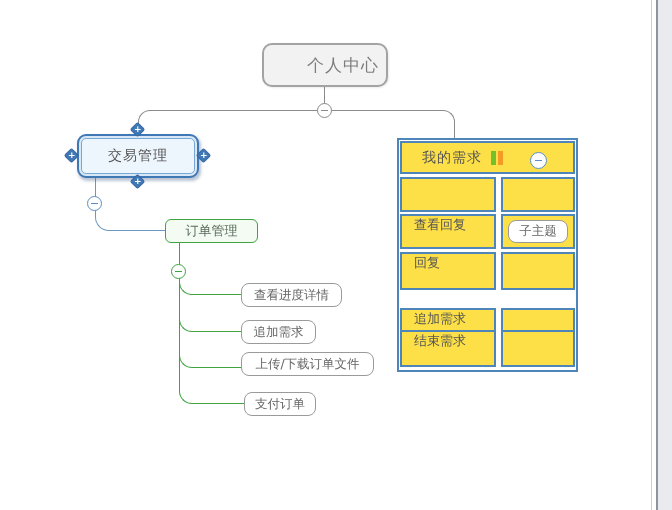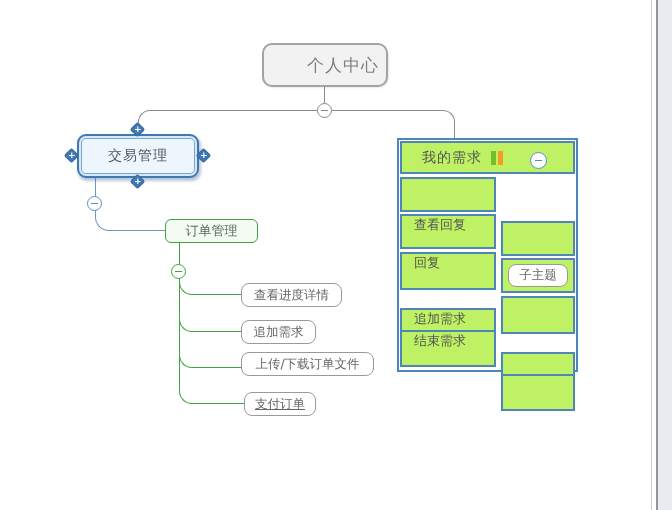--- a/index.html
+++ b/index.html
@@ -45,32 +45,32 @@
   .h-bottom{left:132px;top:176px;}
   .h-left{left:66px;top:150px;}
   .order-topic{left:165px;top:219px;width:93px;height:24px;background:#f3fbf3;
       border:1.5px solid #3fa43f;border-radius:6px;display:flex;align-items:center;justify-content:center;
       font-size:13px;color:#5b6b5b;}
   .child{background:#fff;border:1.5px solid #9a9a9a;border-radius:8px;height:24px;
       display:flex;align-items:center;justify-content:center;font-size:12.5px;color:#666;}
   .c1{left:241px;top:283px;width:101px;}
   .c2{left:241px;top:320px;width:75px;}
   .c3{left:241px;top:352px;width:133px;}
-  .c4{left:244px;top:392px;width:72px;text-decoration:underline;}
+  .c4{left:244px;top:392px;width:72px;}
 
   
   .req-table{left:397px;top:138px;width:181px;height:234px;border:2px solid #4e86ba;background:#fff;}
-  .cell{position:absolute;box-sizing:border-box;border:2px solid #4e86ba;background:#bef264;}
+  .cell{position:absolute;box-sizing:border-box;border:2px solid #4e86ba;background:#fde047;}
   .th-cell{left:1px;top:1px;width:175px;height:33px;display:flex;align-items:center;padding-left:20px;}
   .th-title{font-size:14px;color:#555;letter-spacing:1px;}
   .marker-bars{display:flex;gap:2px;margin-left:9px;}
   .marker-bars i{display:block;width:5px;height:14px;}
   .th-collapse{position:absolute;right:26px;top:9px;}
   .lcell{display:flex;align-items:flex-start;padding-left:12px;font-size:13px;color:#555;}
-  .rcell{display:flex;align-items:center;justify-content:center;margin-top:44px;}
+  .rcell{display:flex;align-items:center;justify-content:center;}
   .row1 .cell{top:37px;height:35px;}
   .row2 .cell{top:74px;height:35px;}
   .row3 .cell{top:112px;height:38px;}
   .row4 .cell{top:168px;height:51px;}
   .row5 .cell{top:190px;height:37px;}
   .col-l{left:1px;width:96px;}
   .col-r{left:102px;width:74px;}
   .subtopic{width:60px;height:23px;box-sizing:border-box;background:#fff;border:1.5px solid #999;
       border-radius:8px;display:flex;align-items:center;justify-content:center;font-size:12.5px;color:#666;}
 

